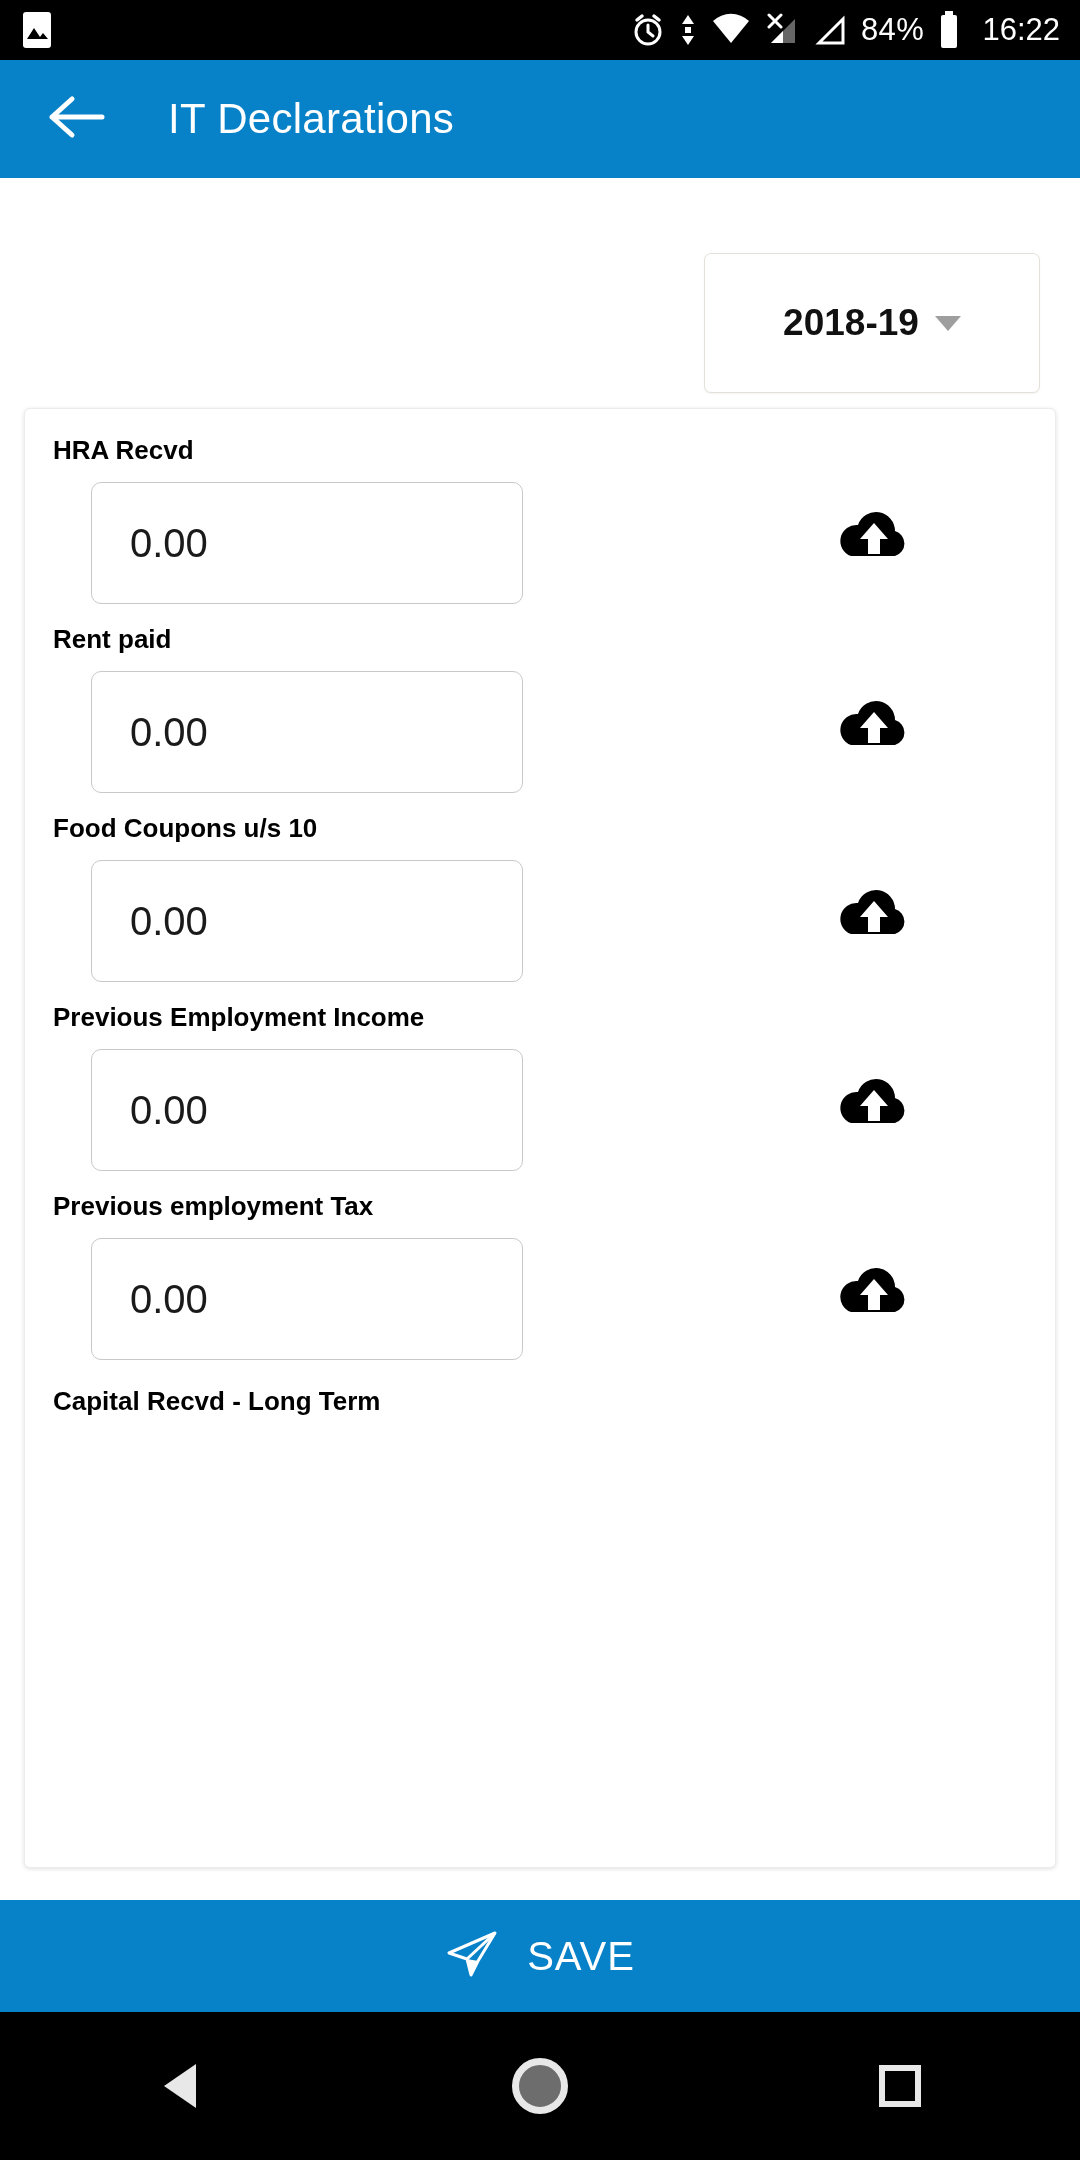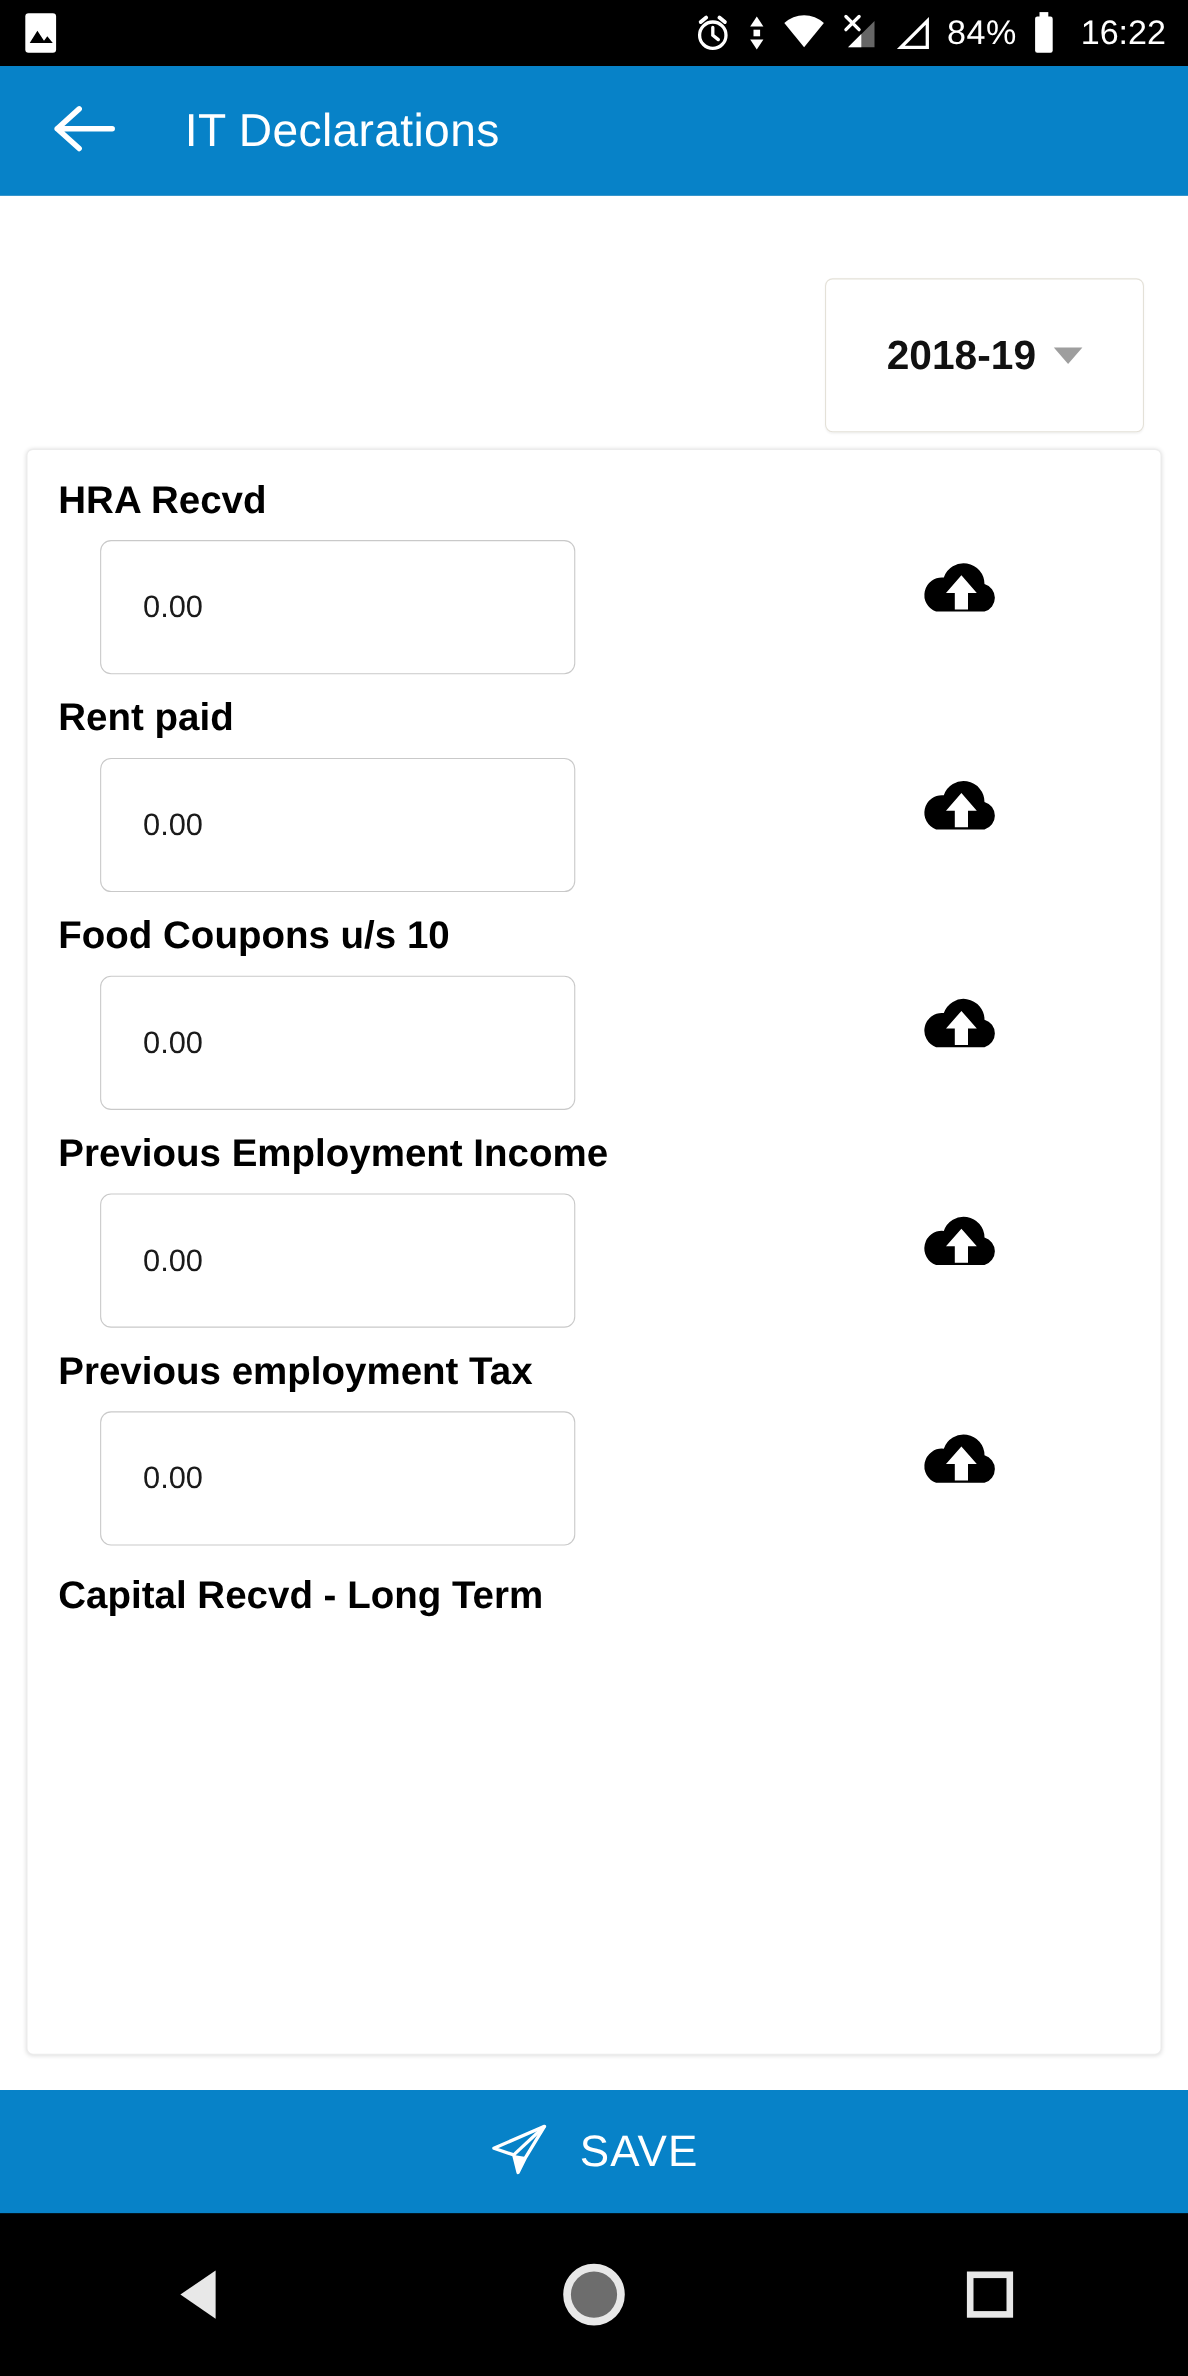--- a/index.html
+++ b/index.html
@@ -54,21 +54,21 @@
     display: flex; align-items: center;
     padding: 60px 40px 0 48px;
     height: 230px;
   }
   .fy-label {
     color: #2196d6; font-size: 39px; font-weight: bold;
     letter-spacing: .2px;
   }
   .fy-select {
     margin-left: auto;
-    width: 290px; height: 140px;
+    width: 336px; height: 140px;
     border: 1px solid #e4e1d8; border-radius: 7px;
     background: #fff;
     display: flex; align-items: center; justify-content: center;
     box-shadow: 0 1px 2px rgba(0,0,0,.05);
     cursor: pointer;
   }
   .fy-value { font-size: 37px; font-weight: bold; color: #111; }
   .fy-caret {
     width: 0; height: 0; margin-left: 16px;
     border-left: 13px solid transparent;
@@ -100,29 +100,29 @@
     cursor: pointer;
   }
   .field-list { padding: 12px 0 0 0; }
   .field {
     display: flex; align-items: flex-start;
     padding: 0 0 0 28px;
     margin-bottom: 6px;
   }
   .field-main { flex: 0 0 640px; }
   .field-label {
-    font-size: 35px; font-weight: bold; color: #000;
+    font-size: 26px; font-weight: bold; color: #000;
     margin: 14px 0 16px 0; white-space: nowrap;
   }
   .field-input {
     width: 432px; height: 122px;
     border: 1px solid #c9c9c9; border-radius: 10px;
     background: #fff; display: flex; align-items: center;
     padding-left: 38px; margin-left: 38px;
-    font-size: 28px; color: #1a1a1a;
+    font-size: 40px; color: #1a1a1a;
     cursor: text;
   }
   .upload-cell {
     flex: 1; display: flex; align-items: center; justify-content: center;
     padding-top: 86px;
   }
   .upload-icon { cursor: pointer; }
   .field.cut .field-label { margin-top: 20px; }
 
   

